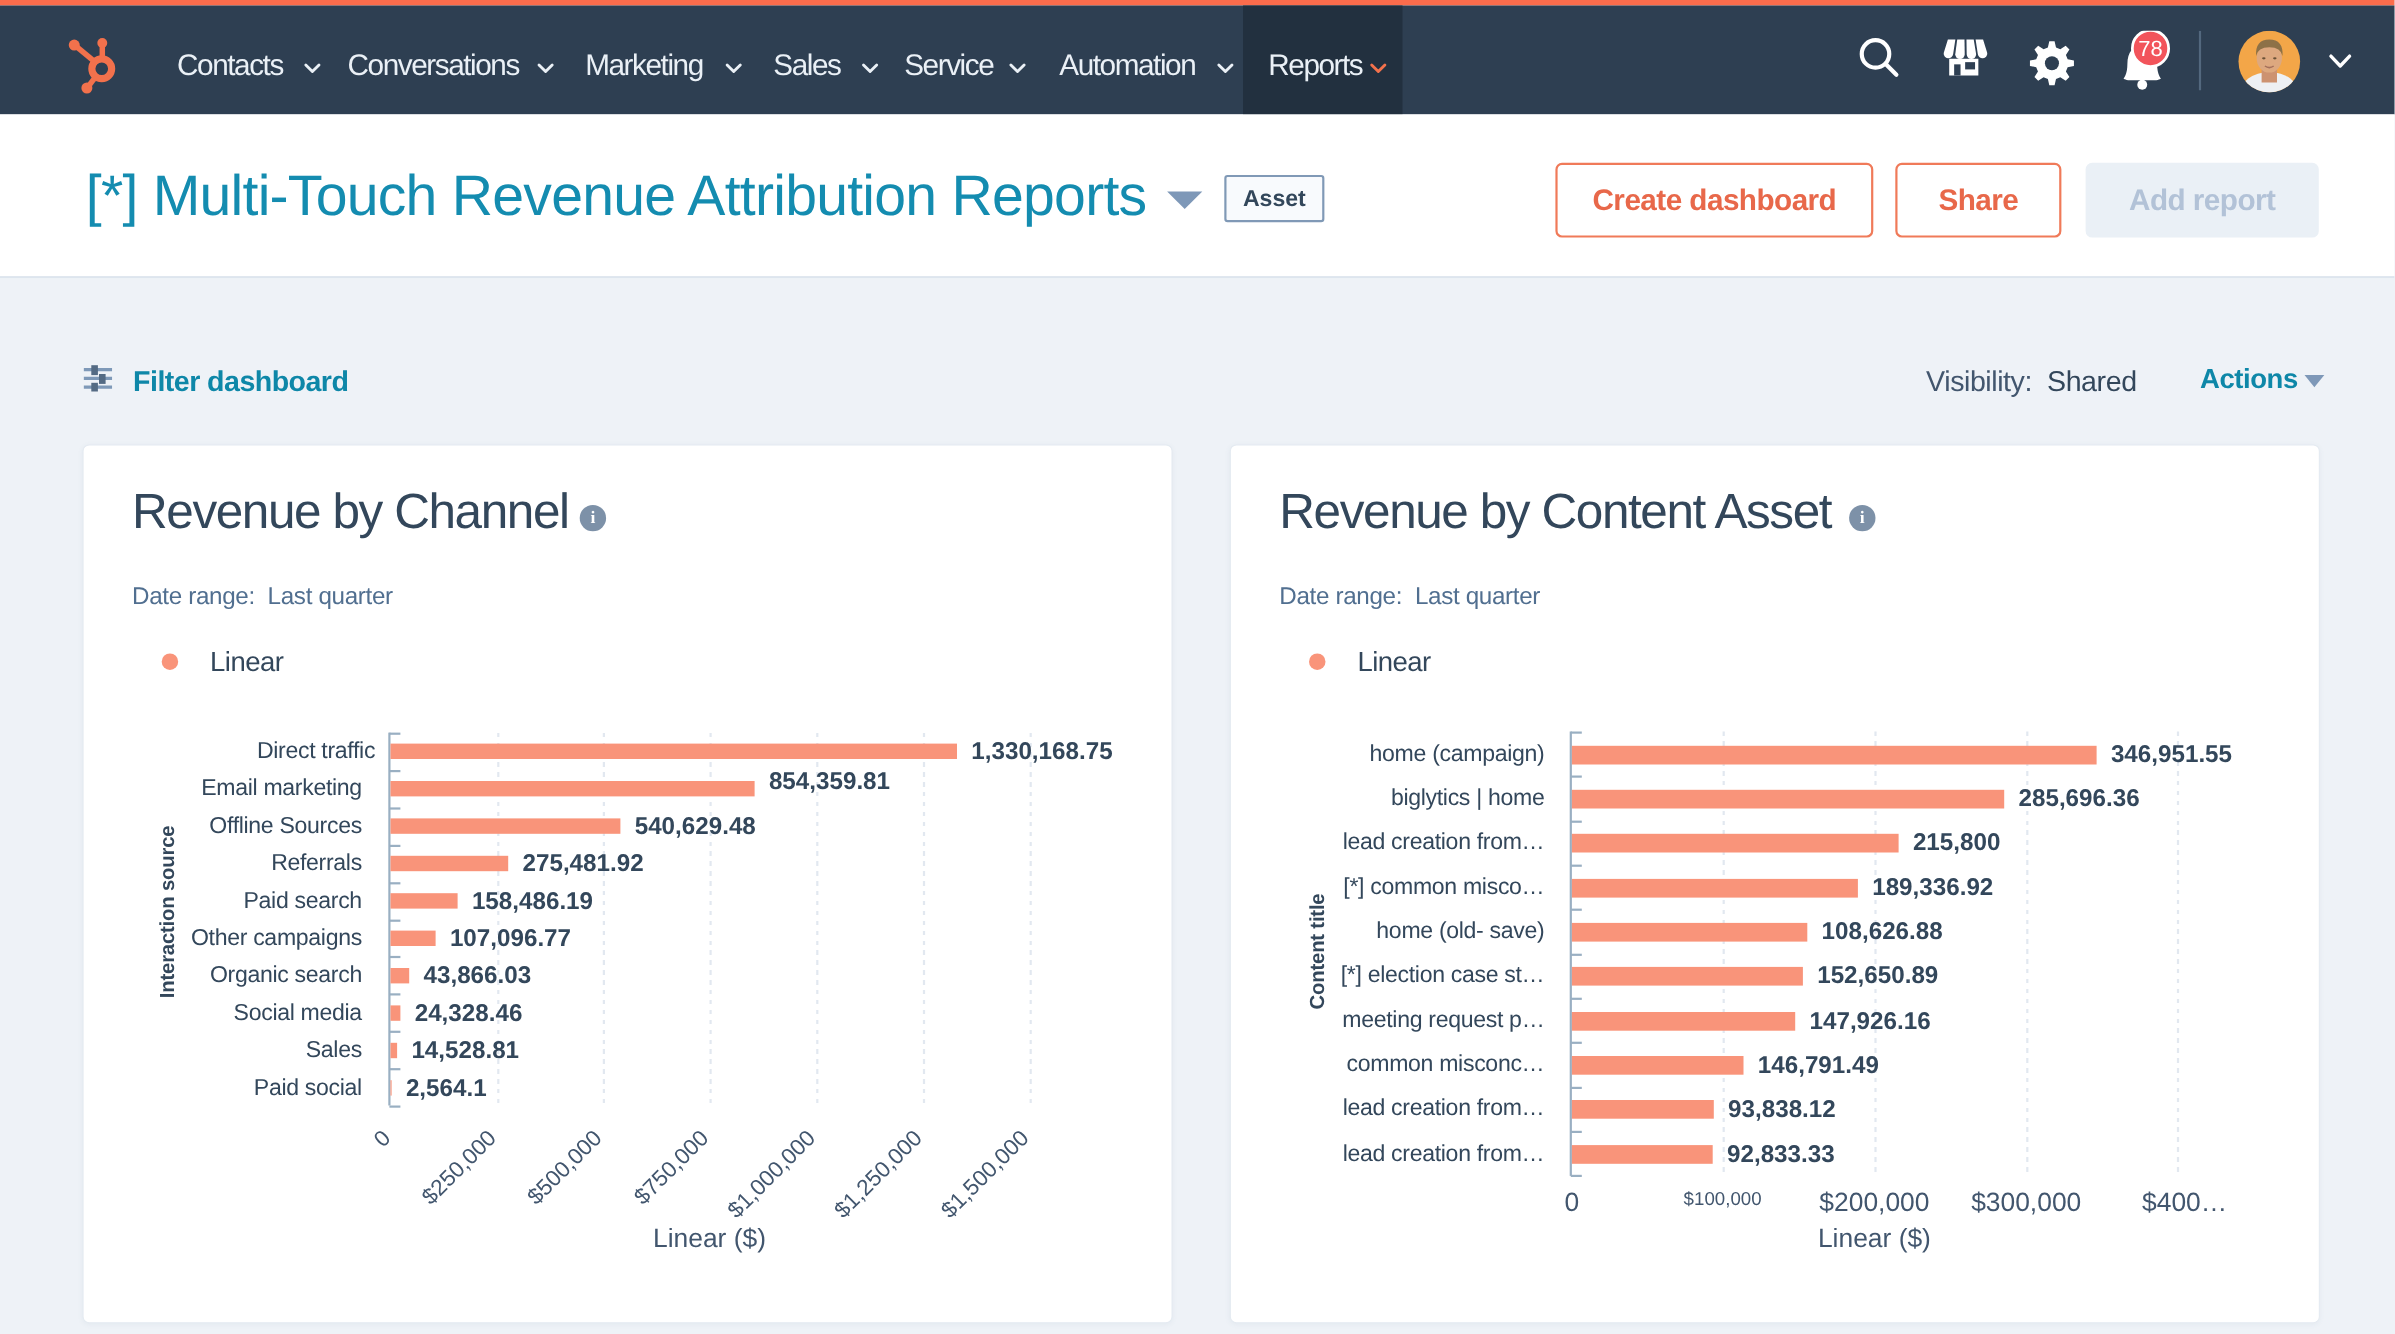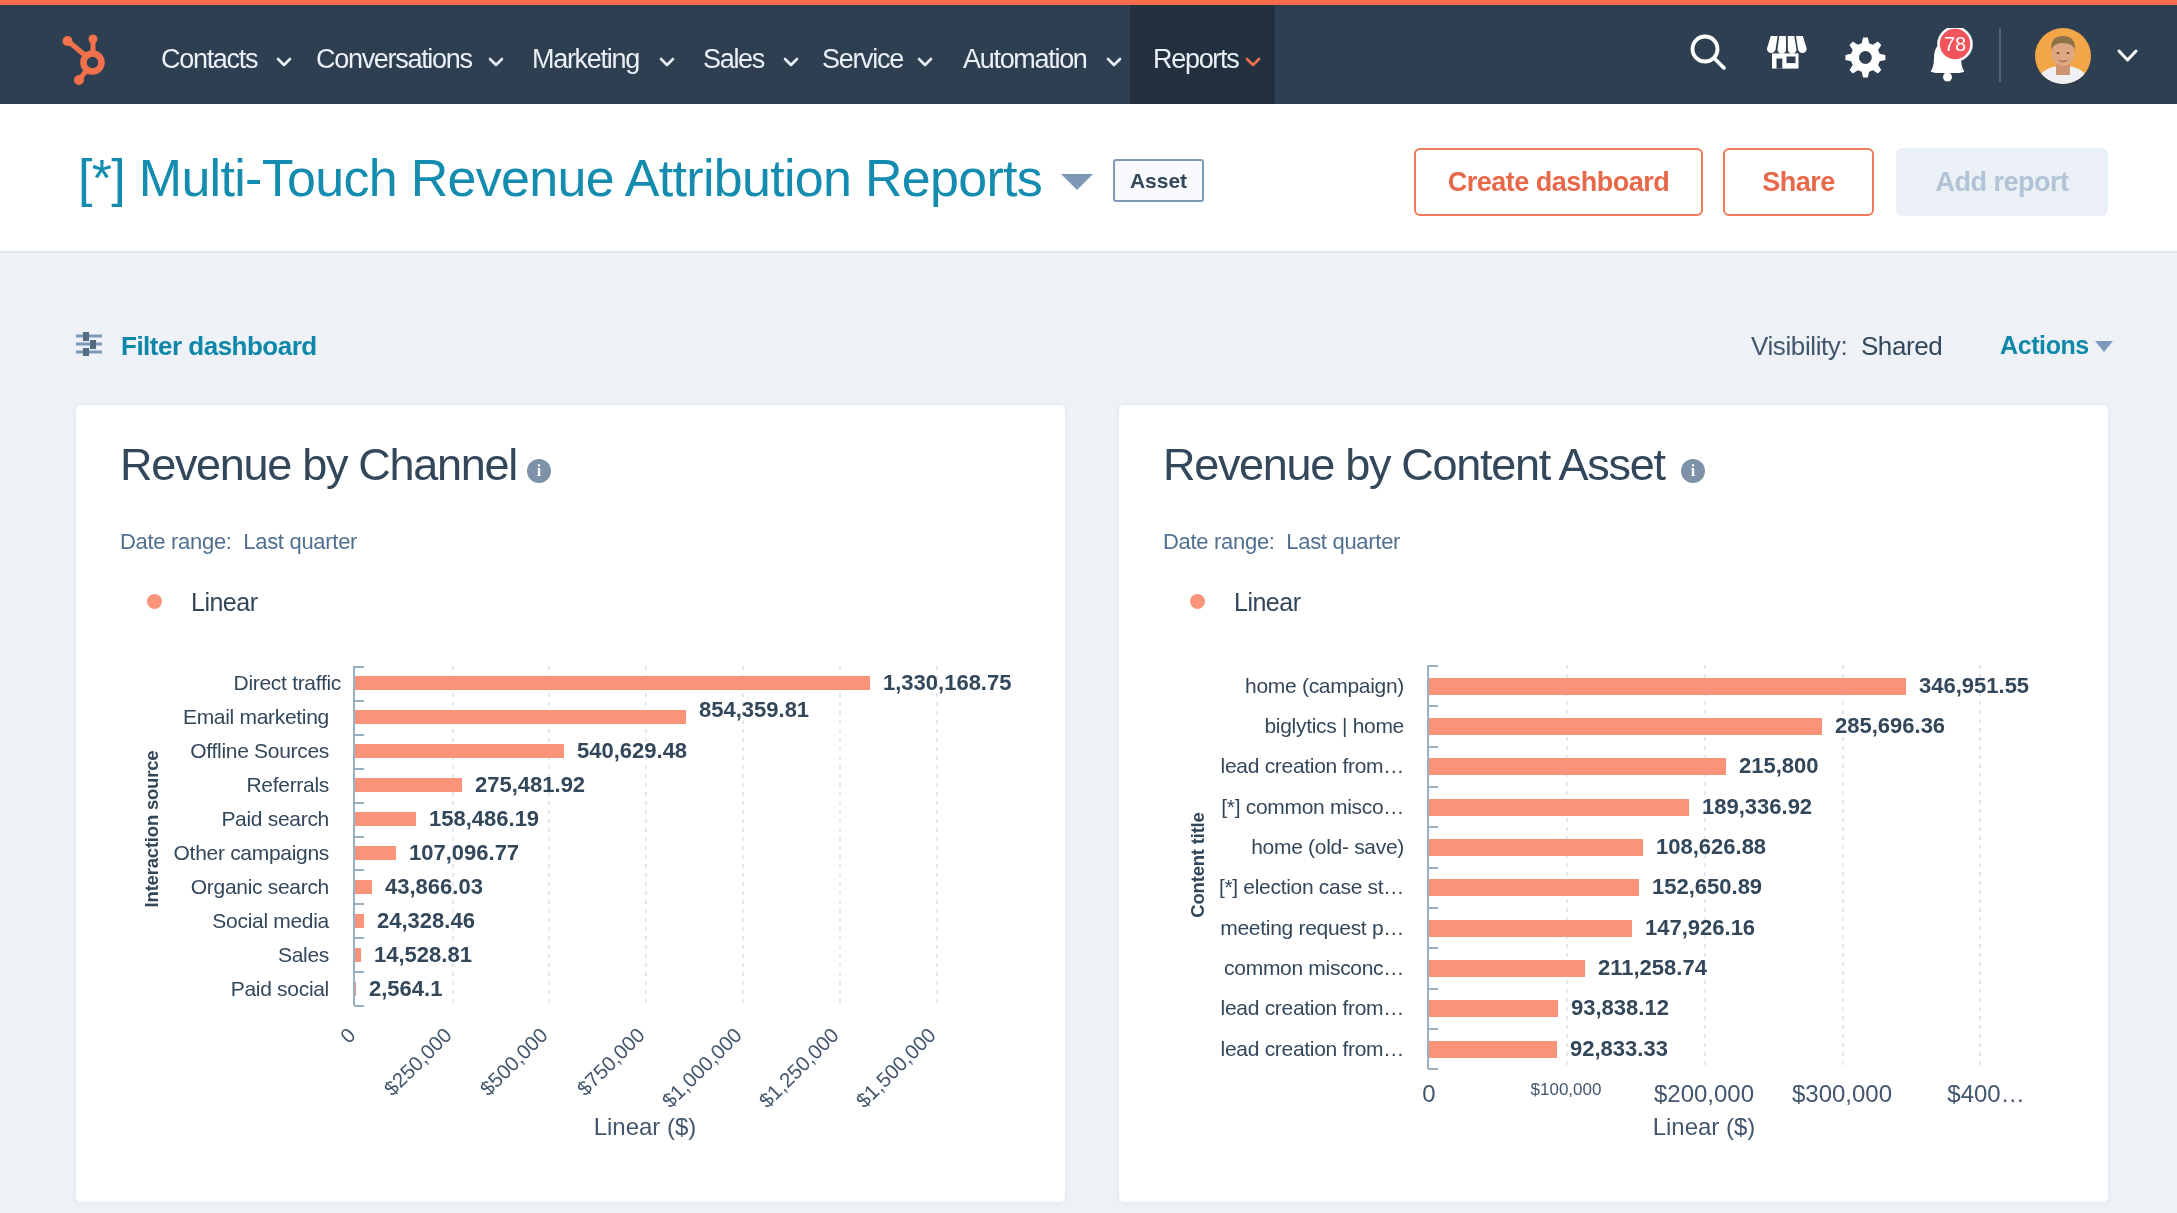--- a/index.html
+++ b/index.html
@@ -243,21 +243,21 @@
 <div class="abs bar" style="left:1429px;top:839px;width:214px;height:17px;"></div>
 <div class="abs val" style="left:1656px;top:834px;">108,626.88</div>
 <div class="abs cat" style="left:1100px;top:875px;width:304px;">[*] election case st…</div>
 <div class="abs bar" style="left:1429px;top:879px;width:210px;height:17px;"></div>
 <div class="abs val" style="left:1652px;top:874px;">152,650.89</div>
 <div class="abs cat" style="left:1100px;top:916px;width:304px;">meeting request p…</div>
 <div class="abs bar" style="left:1429px;top:920px;width:203px;height:17px;"></div>
 <div class="abs val" style="left:1645px;top:915px;">147,926.16</div>
 <div class="abs cat" style="left:1100px;top:956px;width:304px;">common misconc…</div>
 <div class="abs bar" style="left:1429px;top:960px;width:156px;height:17px;"></div>
-<div class="abs val" style="left:1598px;top:955px;">211,258.74</div>
+<div class="abs val" style="left:1598px;top:955px;">146,791.49</div>
 <div class="abs cat" style="left:1100px;top:996px;width:304px;">lead creation from…</div>
 <div class="abs bar" style="left:1429px;top:1000px;width:129px;height:17px;"></div>
 <div class="abs val" style="left:1571px;top:995px;">93,838.12</div>
 <div class="abs cat" style="left:1100px;top:1037px;width:304px;">lead creation from…</div>
 <div class="abs bar" style="left:1429px;top:1041px;width:128px;height:17px;"></div>
 <div class="abs val" style="left:1570px;top:1036px;">92,833.33</div>
 <div class="abs vlab" style="left:1048px;top:852px;">Content title</div>
 <div class="abs xlab" style="left:1349px;top:1080px;width:160px;text-align:center;font-size:24px;">0</div>
 <div class="abs xlab" style="left:1486px;top:1080px;width:160px;text-align:center;font-size:17px;">$100,000</div>
 <div class="abs xlab" style="left:1624px;top:1080px;width:160px;text-align:center;font-size:24px;">$200,000</div>

